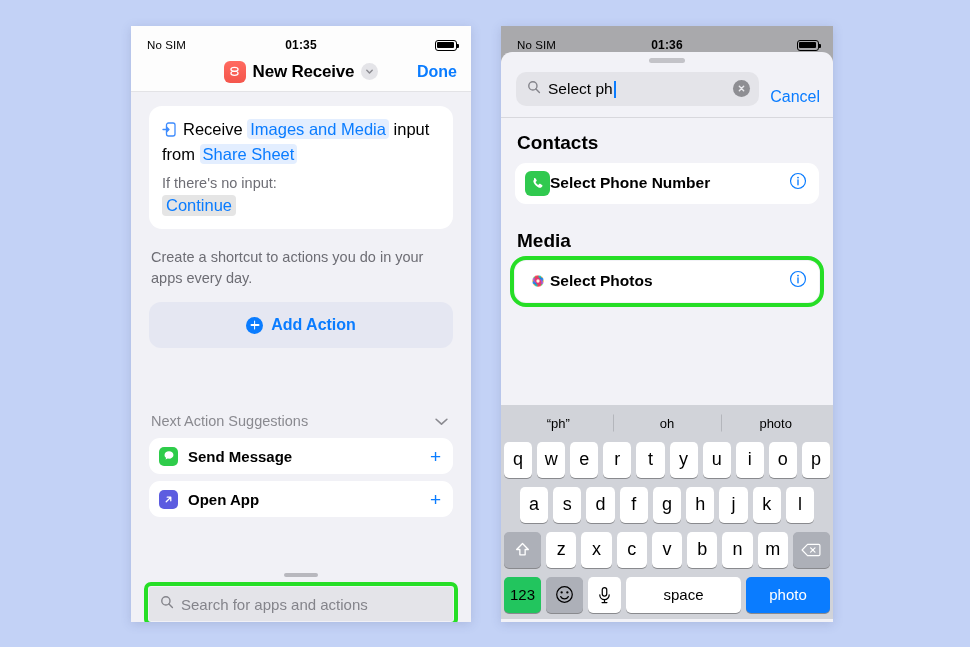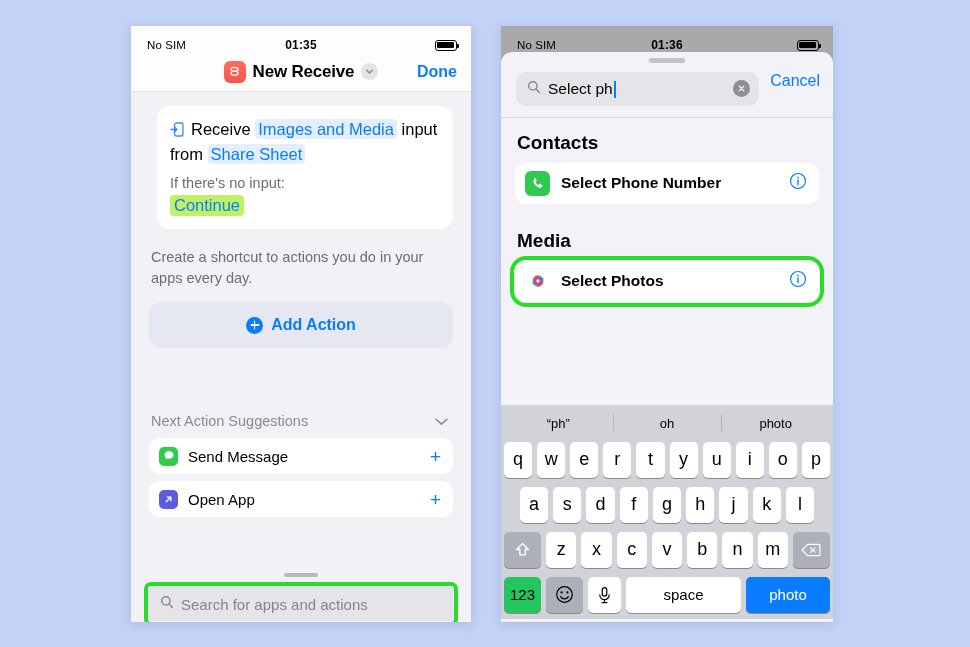--- a/index.html
+++ b/index.html
@@ -63,35 +63,35 @@
   .done-btn {
     position: absolute; right: 14px; top: 50%; transform: translateY(-50%);
     font-size: 16px; color: #0a7cff; font-weight: 600;
   }
 
   .body-left {
     background: #f1f1f6; height: 489px; padding: 14px 18px 0 18px;
     position: relative; overflow: hidden;
   }
   .action-card {
-    background: #fff; border-radius: 13px; padding: 11px 13px 13px 13px; margin-left: 8px;
+    background: #fff; border-radius: 13px; padding: 11px 13px 13px 13px;
   }
   .action-line { font-size: 16.5px; line-height: 1.52; color: #000; }
   .tok {
     color: #0a7cff; background: #e3eeff; border-radius: 4px;
     padding: 1px 3px; white-space: nowrap;
   }
   .recv-icon {
     display: inline-block; vertical-align: -2px; margin-right: 7px;
     width: 14px; height: 15px;
   }
   .noinput { font-size: 14.5px; color: #6d6d74; margin-top: 8px; }
   .continue-tok {
     display: inline-block; margin-top: 4px; font-size: 16.5px;
-    color: #0a7cff; background: #bef264; border-radius: 4px; padding: 1px 4px;
+    color: #0a7cff; background: #e5e5e5; border-radius: 4px; padding: 1px 4px;
   }
 
   .desc {
     font-size: 14.5px; color: #6d6d74; line-height: 1.42;
     margin: 18px 2px 14px 2px;
   }
   .add-action {
     background: #e5e7f2; border-radius: 12px; height: 46px;
     display: flex; align-items: center; justify-content: center; gap: 8px;
   }
@@ -111,21 +111,21 @@
     display: flex; align-items: center; justify-content: space-between;
     margin: 64px 4px 8px 2px;
   }
   .nas-title { font-size: 14.5px; color: #8a8a90; }
   .sugg-row {
     background: #fff; border-radius: 11px; height: 36px; margin-bottom: 7px;
     display: flex; align-items: center; padding: 0 12px 0 10px; gap: 10px;
   }
   .sugg-icon { width: 19px; height: 19px; border-radius: 5px; flex: none;
                display: flex; align-items: center; justify-content: center; }
-  .sugg-label { font-size: 15px; font-weight: 400; color: #000; flex: 1; }
+  .sugg-label { font-size: 15px; font-weight: 700; color: #000; flex: 1; }
   .sugg-plus { color: #0a7cff; font-size: 19px; line-height: 1; font-weight: 300; }
 
   .grabber {
     position: absolute; left: 50%; transform: translateX(-50%); bottom: 4px;
     width: 34px; height: 4px; border-radius: 2px; background: #b8b8be;
   }
 
   .search-zone { background: #f1f1f6; padding: 6px 18px 8px 18px; }
   .search-bar {
     background: #e4e4e9; border-radius: 10px; height: 34px;
@@ -141,21 +141,21 @@
   #phone-right .statusbar { background: #a9a9ac; }
   .sheet {
     background: #f2f2f7; border-radius: 11px 11px 0 0; height: 570px;
     position: relative; overflow: hidden;
   }
   .sheet-grabber {
     width: 36px; height: 4.5px; border-radius: 3px; background: #c3c3c8;
     margin: 6px auto 0 auto;
   }
   .sheet-searchrow {
-    display: flex; align-items: flex-start; gap: 11px; padding: 9px 13px 11px 15px;
+    display: flex; align-items: flex-end; gap: 11px; padding: 9px 13px 11px 15px;
   }
   .sheet-search {
     flex: 1; background: #e4e4e9; border-radius: 10px; height: 34px;
     display: flex; align-items: center; gap: 7px; padding: 0 9px 0 11px;
   }
   .sheet-search-text { font-size: 15.5px; color: #000; flex: 1; position: relative; }
   .caret {
     display: inline-block; width: 2px; height: 17px; background: #0a7cff;
     vertical-align: -4px; margin-left: 1px;
   }
@@ -163,21 +163,21 @@
     width: 17px; height: 17px; border-radius: 50%; background: #8e8e93;
     display: flex; align-items: center; justify-content: center; flex: none;
   }
   .cancel-btn { font-size: 16px; color: #0a7cff; }
 
   .results { background: #f2f2f7; padding: 0 14px; height: 288px; }
   .res-divider { height: 1px; background: #d8d8dd; margin: 0 -14px 14px -14px; }
   .res-header { font-size: 19px; font-weight: 700; color: #000; margin: 2px 2px 9px 2px; }
   .res-row {
     background: #fff; border-radius: 11px; height: 41px;
-    display: flex; align-items: center; padding: 0 12px 0 10px; gap: 11px;
+    display: flex; align-items: center; padding: 0 12px 0 10px; 
   }
   .res-icon { width: 25px; height: 25px; border-radius: 6px; flex: none;
               display: flex; align-items: center; justify-content: center; }
   .res-label { font-size: 15.5px; font-weight: 700; color: #000; flex: 1; }
   .spacer-24 { height: 24px; }
 
   
   .keyboard { background: #d1d3d9; padding: 0 3px 4px 3px; }
   .predrow {
     height: 37px; display: flex; align-items: center;

